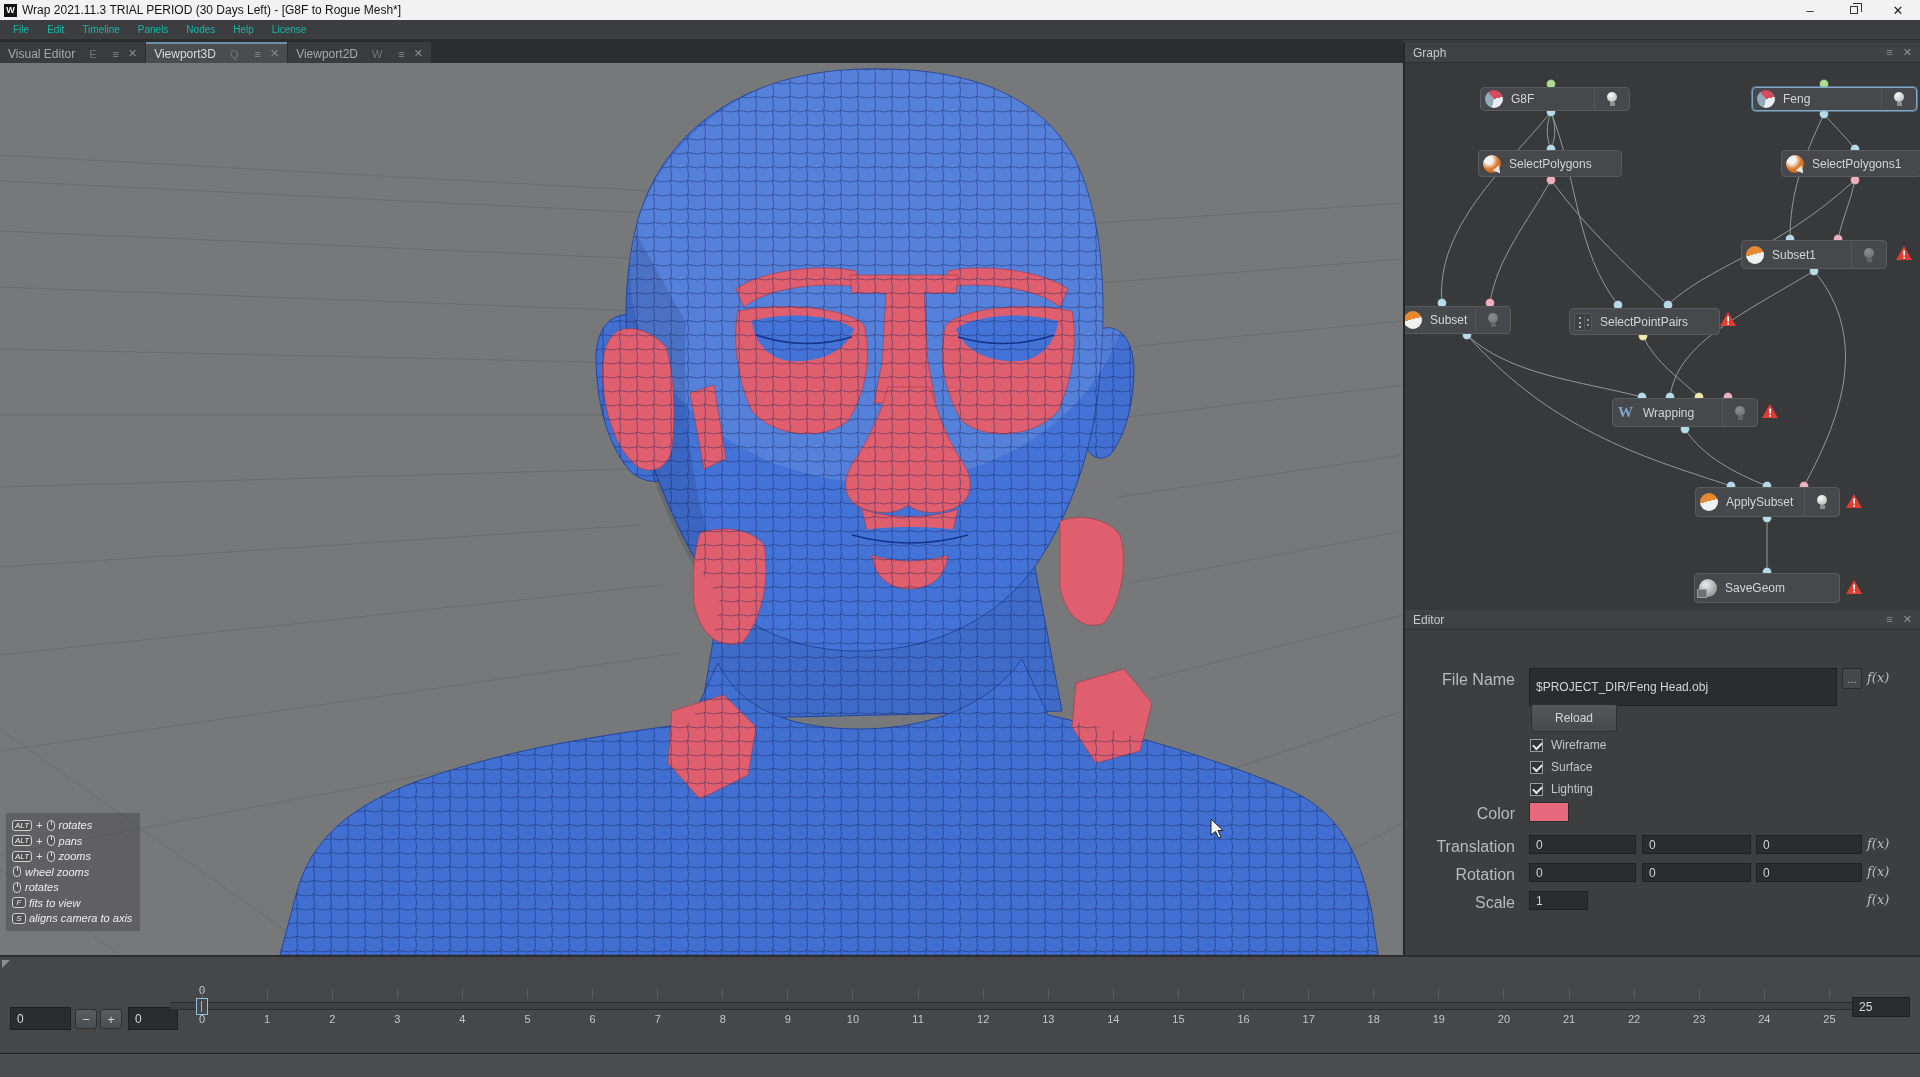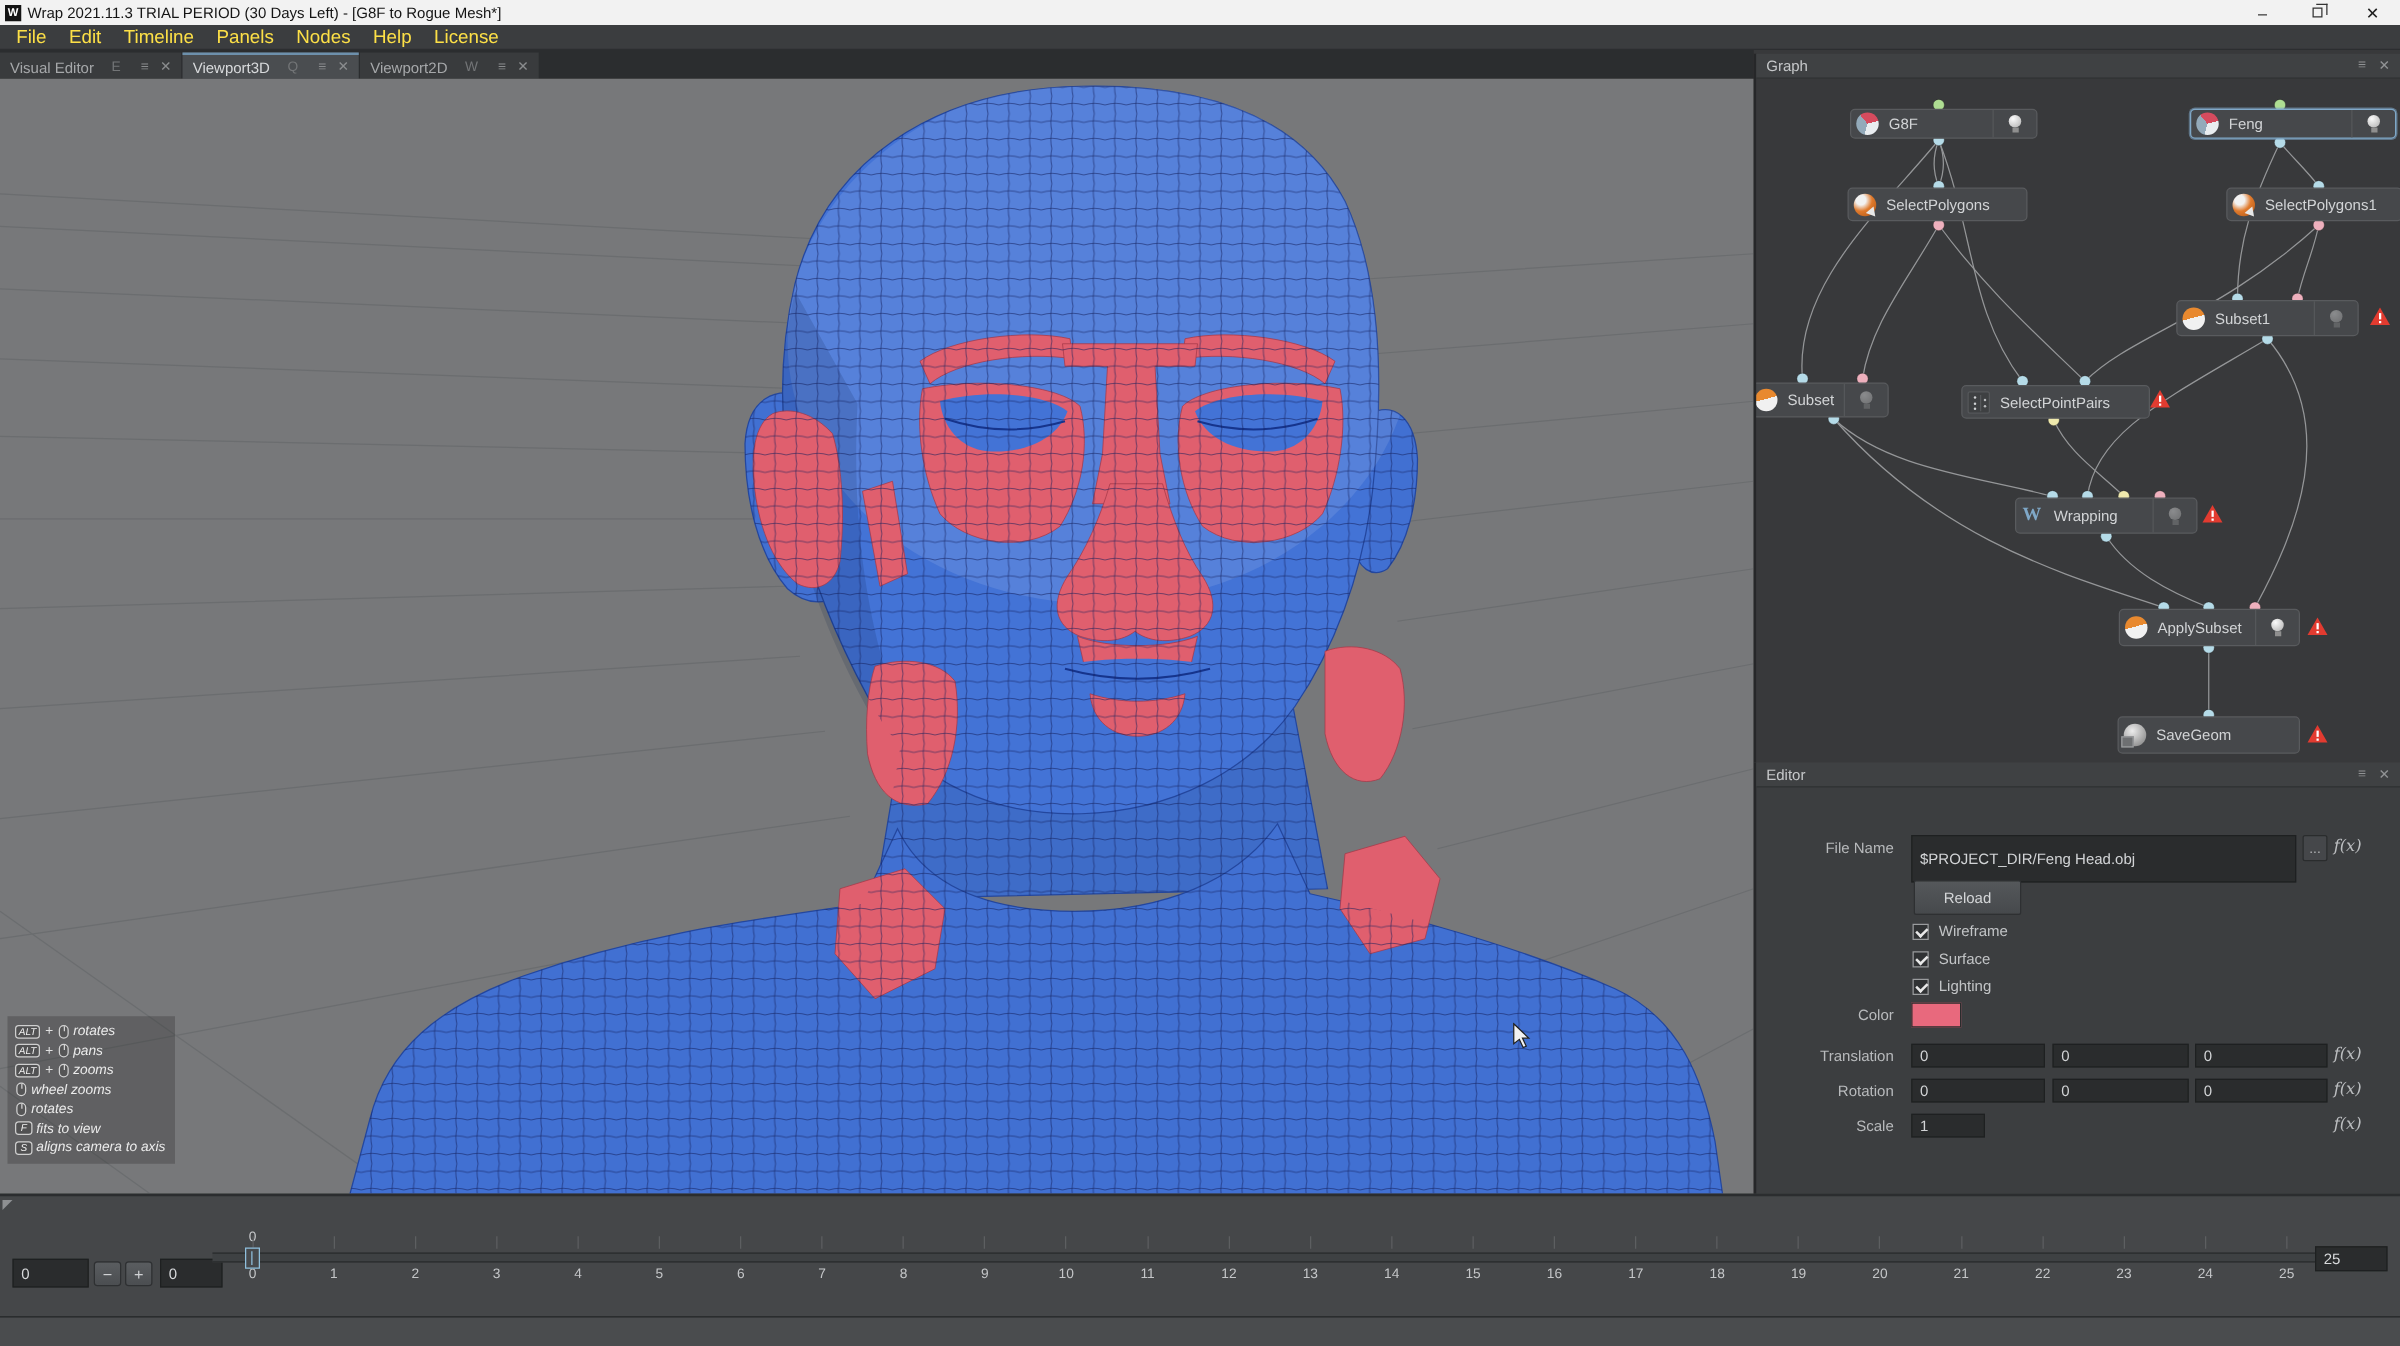--- a/index.html
+++ b/index.html
@@ -11,21 +11,21 @@
   .titlebar { position:absolute; left:0; top:0; width:1920px; height:20px; background:#f2f2f2; display:flex; align-items:center; }
   .app-logo { width:13px; height:13px; margin:0 5px 0 4px; background:#141414; color:#fff; font-size:9px; font-weight:bold; display:flex; align-items:center; justify-content:center; }
   .title-text { font-size:12px; color:#141414; }
   .win-btns { margin-left:auto; display:flex; align-items:center; height:100%; }
   .win-btn { width:44px; height:100%; display:flex; align-items:center; justify-content:center; color:#222; font-size:13px; }
   .restore-glyph { width:8px; height:8px; border:1px solid #333; position:relative; background:#f2f2f2; }
   .restore-glyph::before { content:''; position:absolute; left:2px; top:-4px; width:8px; height:8px; border:1px solid #333; border-left:none; border-bottom:none; }
 
   
   .menubar { position:absolute; left:0; top:20px; width:1920px; height:20px; background:#3b3d3f; display:flex; align-items:center; padding-left:4px; border-bottom:1px solid #2c2e30; }
-  .menu-item { color:#fde047; font-size:15px; padding:0 9px; height:100%; display:flex; align-items:center; }
+  .menu-item { color:#14b8a6; font-size:10px; padding:0 9px; height:100%; display:flex; align-items:center; }
 
   
   .tabstrip { position:absolute; left:0; top:40px; width:1403px; height:23px; background:#2b2d2f; display:flex; align-items:flex-end; }
   .tab { height:21px; display:flex; align-items:center; padding:0 8px; background:#393b3d; margin-right:1px; border-top:2px solid transparent; }
   .tab.active { background:#4a4d50; border-top:2px solid #6d90ac; }
   .tab .tlabel { font-size:12px; color:#a6a8aa; }
   .tab.active .tlabel { color:#d8dadc; }
   .tab .tkey { font-size:11px; color:#737577; margin-left:14px; }
   .tab .tmenu { color:#8a8c8e; font-size:11px; margin-left:16px; letter-spacing:-1px; }
   .tab .tclose { color:#8a8c8e; font-size:11px; margin-left:10px; }
@@ -65,21 +65,21 @@
   .ic-wrap::before { content:'W'; position:absolute; left:1px; top:0px; font-size:15px; font-weight:bold; color:#7fa8c8; font-family:"Liberation Serif", serif; }
   .ic-save { background:radial-gradient(circle at 38% 32%,#ececec,#969696 75%); }
   .ic-save::after { content:''; position:absolute; left:-2px; bottom:-1px; width:8px; height:7px; background:#6e7072; border:1px solid #9a9c9e; }
   .bulb { width:12px; height:16px; margin:0 11px; position:relative; flex:none; }
   .bulb::before { content:''; position:absolute; left:1px; top:1px; width:10px; height:10px; border-radius:50%; background:radial-gradient(circle at 35% 30%,#fafafa,#bdbdbd 80%); }
   .bulb::after { content:''; position:absolute; left:3.5px; top:11px; width:5px; height:4px; background:#8f8f8f; }
   .bulb.dim { opacity:0.38; }
 
   .editor-panel { left:1403px; top:610px; width:517px; height:345px; background:#3c3e40; }
   .editor-body { position:relative; width:100%; height:324px; }
-  .e-label { position:absolute; font-size:12px; color:#b8babc; text-align:right; width:100px; right:405px; }
+  .e-label { position:absolute; font-size:16px; color:#b8babc; text-align:right; width:100px; right:405px; }
   .e-field { position:absolute; background:#2a2c2d; border:1px solid #1e2021; color:#d2d4d6; font-size:12px; display:flex; align-items:center; padding:0 6px; }
   .browse-btn { position:absolute; background:#45474a; border:1px solid #2a2c2d; color:#b2b4b6; font-size:11px; display:flex; align-items:center; justify-content:center; border-radius:2px; }
   .fx { position:absolute; font-family:"DejaVu Serif", serif; font-style:italic; font-size:13px; color:#bcbec0; }
   .reload-btn { position:absolute; left:126px; top:74px; width:86px; height:28px; background:linear-gradient(#55585b,#46494c); border:1px solid #2e3032; border-radius:2px; color:#d4d6d8; font-size:12px; display:flex; align-items:center; justify-content:center; }
   .check-row { position:absolute; left:125px; display:flex; align-items:center; height:14px; }
   .checkbox { width:13px; height:13px; background:#303234; border:1px solid #9a9c9e; position:relative; margin-right:8px; }
   .checkbox::after { content:''; position:absolute; left:2px; top:2px; width:7px; height:4px; border-left:2px solid #e8e8e8; border-bottom:2px solid #e8e8e8; transform:rotate(-45deg); }
   .check-label { font-size:12px; color:#c2c4c6; }
   .color-swatch { position:absolute; left:124px; top:172px; width:40px; height:20px; background:#e8697d; border:1px solid #2a2c2d; }
 

